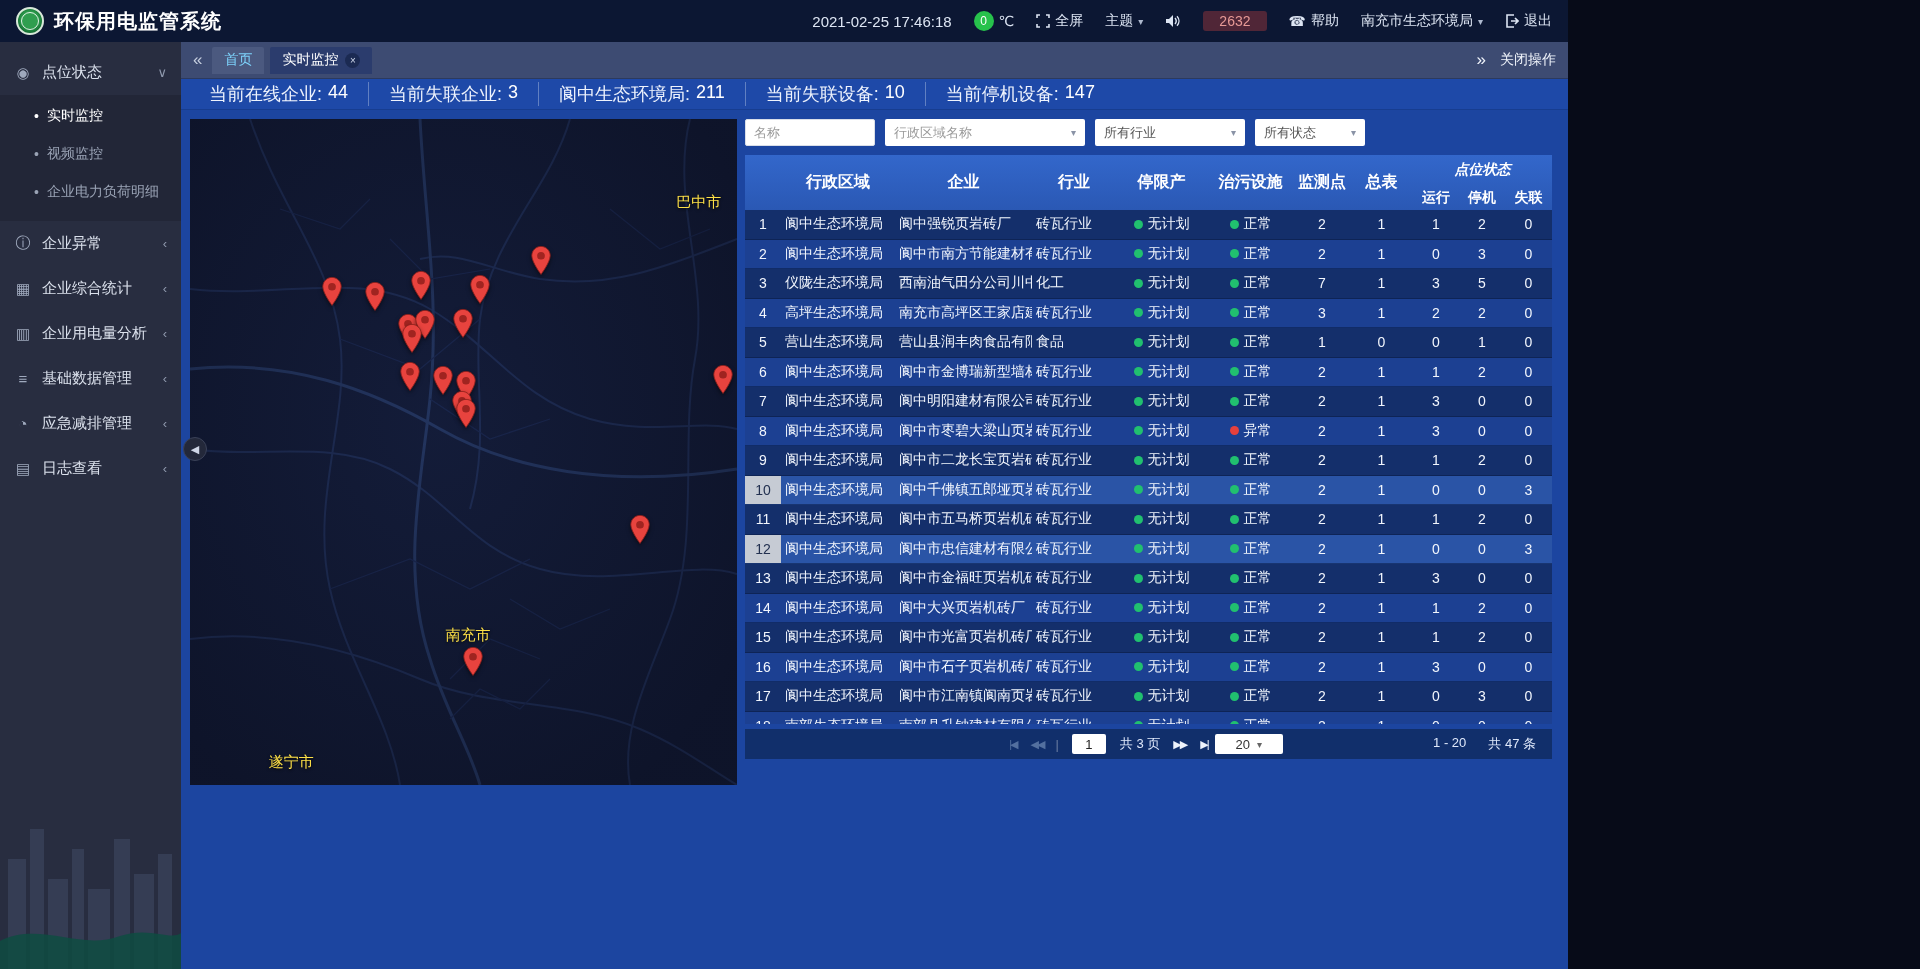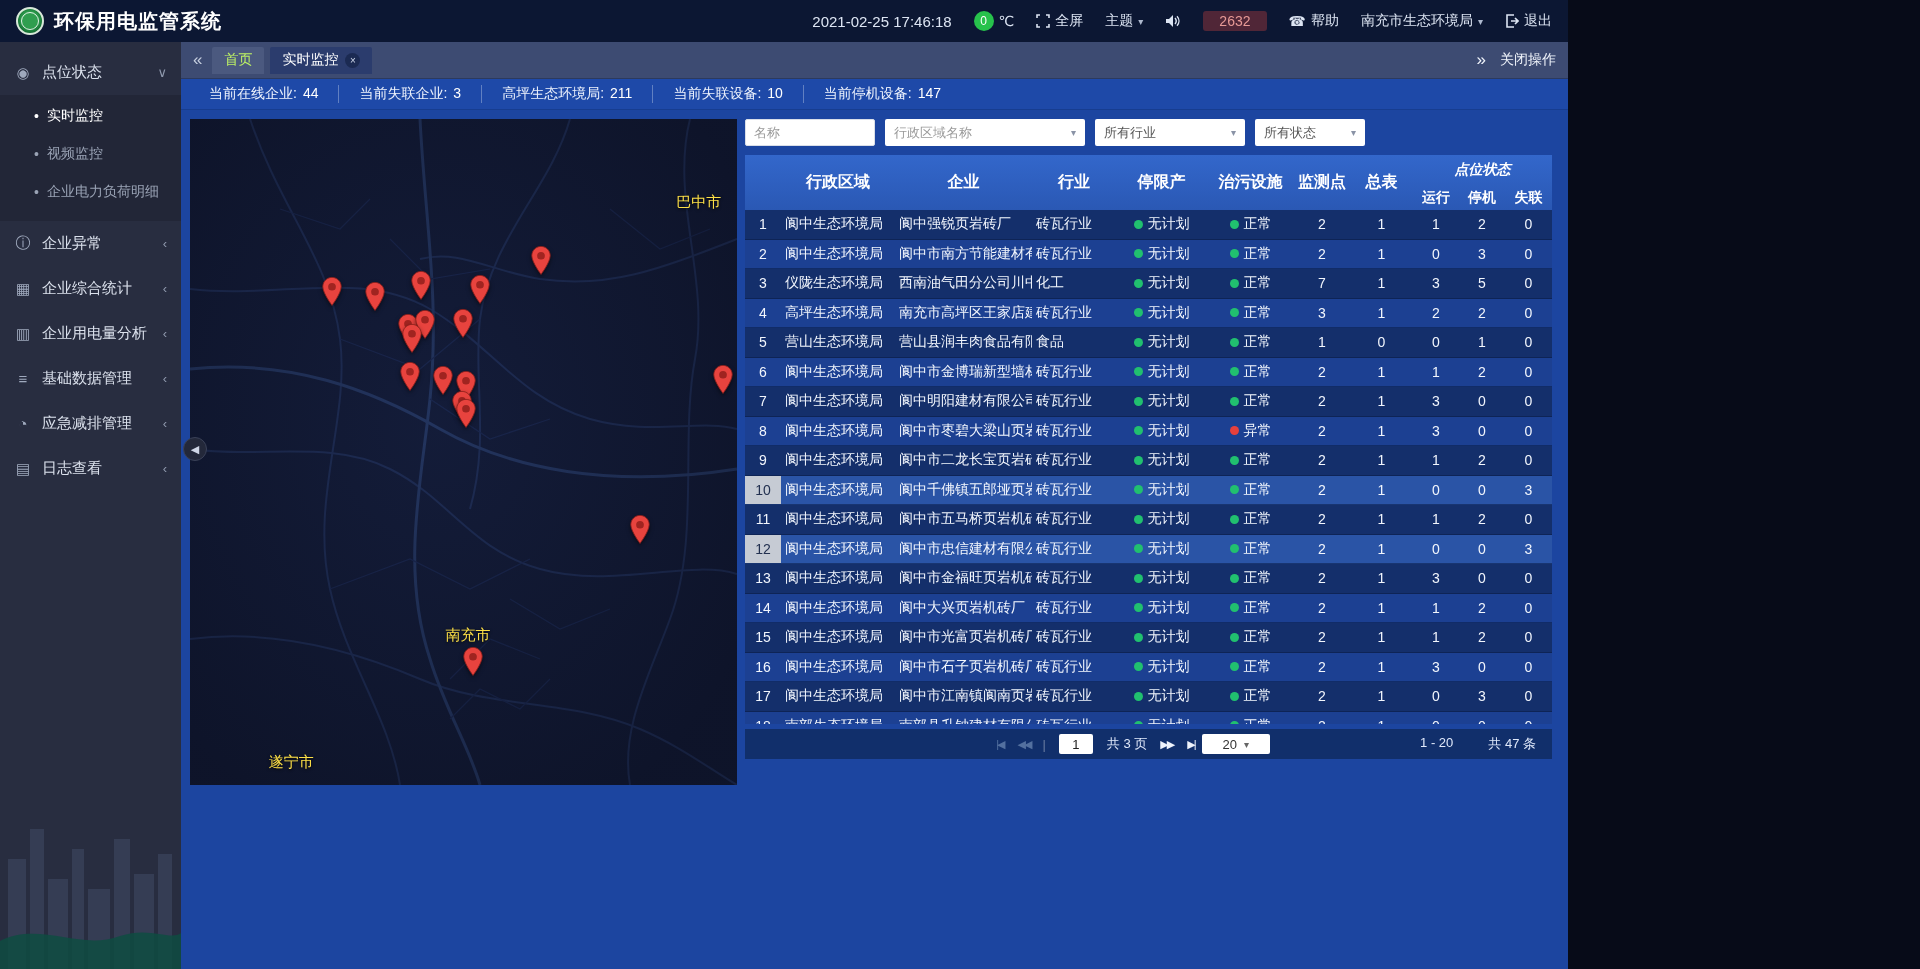--- a/index.html
+++ b/index.html
@@ -33,28 +33,28 @@
   .side-sub-item{height:38px;display:flex;align-items:center;gap:8px;padding-left:34px;font-size:14px;color:#9aa3b5;cursor:pointer;}
   .side-sub-item .bullet{font-size:14px;}
   .side-sub-item.active{color:#ffffff;}
   .skyline{position:absolute;bottom:0;left:0;z-index:1;}
 
   .main{flex:1;display:flex;flex-direction:column;min-width:0;position:relative;}
 
   
   .tabbar{height:37px;background:#3d4b72;display:flex;align-items:center;padding:0 12px;gap:10px;border-bottom:1px solid #2c3a5e;color:#cfd8ea;}
   .tabs{display:flex;gap:6px;align-items:center;}
-  .tab{height:27px;padding:0 12px;display:flex;align-items:center;gap:7px;background:#4b597f;color:#bef264;font-size:14px;border-radius:2px 2px 0 0;cursor:pointer;}
+  .tab{height:27px;padding:0 12px;display:flex;align-items:center;gap:7px;background:#4b597f;color:#7dd3fc;font-size:14px;border-radius:2px 2px 0 0;cursor:pointer;}
   .tab.active{background:#2b3c6d;color:#fff;}
   .tab-close{width:15px;height:15px;border-radius:50%;background:#1b2a52;color:#cfd8ea;font-size:10px;display:flex;align-items:center;justify-content:center;}
   .tabbar-right{margin-left:auto;display:flex;align-items:center;gap:14px;color:#f0f4fb;font-size:14px;}
   .tab-nav{font-size:17px;color:#c6cfdf;cursor:pointer;}
 
   
-  .statsbar{height:31px;background:#1e49a8;display:flex;align-items:center;padding:0 8px;color:#eef3fd;font-size:14px;border-bottom:1px solid #173d90;}
+  .statsbar{height:31px;background:#1e49a8;display:flex;align-items:center;padding:0 8px;color:#eef3fd;font-size:18px;border-bottom:1px solid #173d90;}
   .stat{display:flex;gap:6px;padding:0 20px;border-right:1px solid rgba(255,255,255,.3);white-space:nowrap;}
   .stat:last-child{border-right:none;}
   .stat-value{color:#ffffff;}
 
   
   .content{flex:1;display:flex;padding:9px 16px 0 9px;position:relative;min-height:0;}
   .map-panel{width:547px;height:666px;background:#111831;position:relative;flex-shrink:0;overflow:hidden;}
   .map-panel .roads{position:absolute;inset:0;width:100%;height:100%;}
   .map-vignette{position:absolute;inset:0;background:radial-gradient(ellipse at 45% 45%, rgba(30,45,90,.20), rgba(8,12,28,.35) 85%);pointer-events:none;}
   .map-label{position:absolute;transform:translate(-50%,-50%);color:#fde047;font-size:15px;text-shadow:0 1px 3px rgba(0,0,0,.9);white-space:nowrap;}
@@ -97,21 +97,21 @@
   .pager{height:30px;margin-top:5px;background:#112f6b;display:flex;align-items:center;padding:0 12px;color:#dfe8fa;font-size:13px;flex-shrink:0;}
   .pg-spacer{flex:1;}
   .pg-btn{margin:0 7px;font-size:11px;letter-spacing:-2px;cursor:pointer;}
   .pg-btn.disabled{color:#53709f;}
   .pg-btn.enabled{color:#eef3fc;}
   .pg-div{color:rgba(255,255,255,.35);margin:0 5px;}
   .pg-num{width:34px;height:20px;background:#fff;color:#222;display:flex;align-items:center;justify-content:center;font-size:13px;border-radius:2px;margin:0 8px;}
   .pg-pages{margin:16px 6px;white-space:nowrap;}
   .pg-size{background:#fff;color:#333;height:20px;padding:0 21px;display:flex;align-items:center;gap:7px;border-radius:2px;cursor:pointer;}
   .pg-size .caret{color:#666;}
-  .pg-info{margin-left:150px;margin-right:4px;display:flex;gap:35px;white-space:nowrap;}
+  .pg-info{margin-left:150px;margin-right:4px;display:flex;gap:22px;white-space:nowrap;}
 </style>
 </head>
 <body>
 
 <div class="page">
 <div class="app">
 
   <header class="topbar">
     <div class="brand">
       <span class="logo"></span>
@@ -268,21 +268,21 @@
     <span class="stat-label">当前在线企业:</span>
     <span class="stat-value">44</span>
   </div>
 
   <div class="stat">
     <span class="stat-label">当前失联企业:</span>
     <span class="stat-value">3</span>
   </div>
 
   <div class="stat">
-    <span class="stat-label">高坪生态环境局:</span>
+    <span class="stat-label">阆中生态环境局:</span>
     <span class="stat-value">211</span>
   </div>
 
   <div class="stat">
     <span class="stat-label">当前失联设备:</span>
     <span class="stat-value">10</span>
   </div>
 
   <div class="stat">
     <span class="stat-label">当前停机设备:</span>

